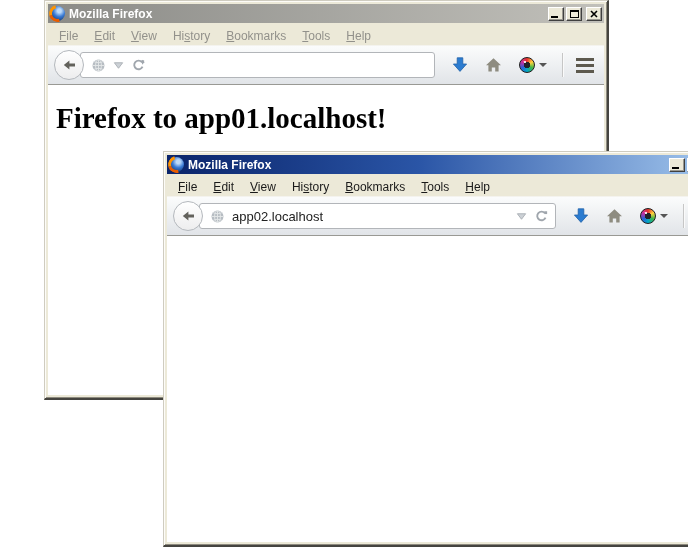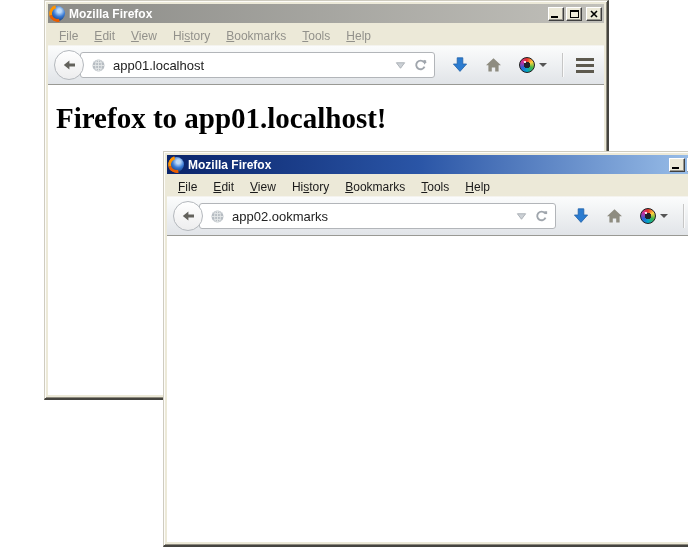--- a/index.html
+++ b/index.html
@@ -103,21 +103,20 @@
       <svg width="16" height="16" viewBox="0 0 16 16">
           <path d="M14 6.6 H8.4 V3.4 L2.8 8 L8.4 12.6 V9.4 H14 Z" fill="#63625c"></path>
         </svg>
     </span>
     <span class="urlbar">
       <svg width="15" height="15" viewBox="0 0 16 16">
         <circle cx="8" cy="8" r="6.4" fill="#b7bdc3"></circle>
         <path d="M8 1.6 V14.4 M1.6 8 H14.4 M3.4 3.8 C5 5.4 11 5.4 12.6 3.8 M3.4 12.2 C5 10.6 11 10.6 12.6 12.2" stroke="#e3e6e8" stroke-width="1" fill="none"></path>
         <ellipse cx="8" cy="8" rx="3.1" ry="6.4" stroke="#e3e6e8" stroke-width="1" fill="none"></ellipse>
       </svg>
-      <span class="url-text">app01.localhost</span>
       <svg width="11" height="9" viewBox="0 0 12 9">
           <path d="M1.5 1.5 H10.5 L6 7.5 Z" fill="#ccd1d6" stroke="#a9aeb4" stroke-width="1"></path>
         </svg>
       <svg width="15" height="15" viewBox="0 0 16 16">
         <path d="M12.3 9.2 A4.6 4.6 0 1 1 11.6 4.5" stroke="#a0a6ad" stroke-width="2" fill="none"></path>
         <path d="M13.8 2.2 V7 H9" fill="#a0a6ad" stroke="none" transform="rotate(-45 11.5 4.5) scale(0.8) translate(3.2 1.2)"></path>
         <rect x="11" y="2.4" width="3" height="3" fill="#a0a6ad"></rect>
       </svg>
     </span>
     <span class="tool-btn">
@@ -178,21 +177,21 @@
       <svg width="16" height="16" viewBox="0 0 16 16">
           <path d="M14 6.6 H8.4 V3.4 L2.8 8 L8.4 12.6 V9.4 H14 Z" fill="#63625c"></path>
         </svg>
     </span>
     <span class="urlbar">
       <svg width="15" height="15" viewBox="0 0 16 16">
         <circle cx="8" cy="8" r="6.4" fill="#b7bdc3"></circle>
         <path d="M8 1.6 V14.4 M1.6 8 H14.4 M3.4 3.8 C5 5.4 11 5.4 12.6 3.8 M3.4 12.2 C5 10.6 11 10.6 12.6 12.2" stroke="#e3e6e8" stroke-width="1" fill="none"></path>
         <ellipse cx="8" cy="8" rx="3.1" ry="6.4" stroke="#e3e6e8" stroke-width="1" fill="none"></ellipse>
       </svg>
-      <span class="url-text">app02.ookmarks</span>
+      <span class="url-text">app02.localhost</span>
       <svg width="11" height="9" viewBox="0 0 12 9">
           <path d="M1.5 1.5 H10.5 L6 7.5 Z" fill="#ccd1d6" stroke="#a9aeb4" stroke-width="1"></path>
         </svg>
       <svg width="15" height="15" viewBox="0 0 16 16">
         <path d="M12.3 9.2 A4.6 4.6 0 1 1 11.6 4.5" stroke="#a0a6ad" stroke-width="2" fill="none"></path>
         <rect x="11" y="2.4" width="3" height="3" fill="#a0a6ad"></rect>
       </svg>
     </span>
     <span class="tool-btn">
       <svg width="16" height="16" viewBox="0 0 16 16">

